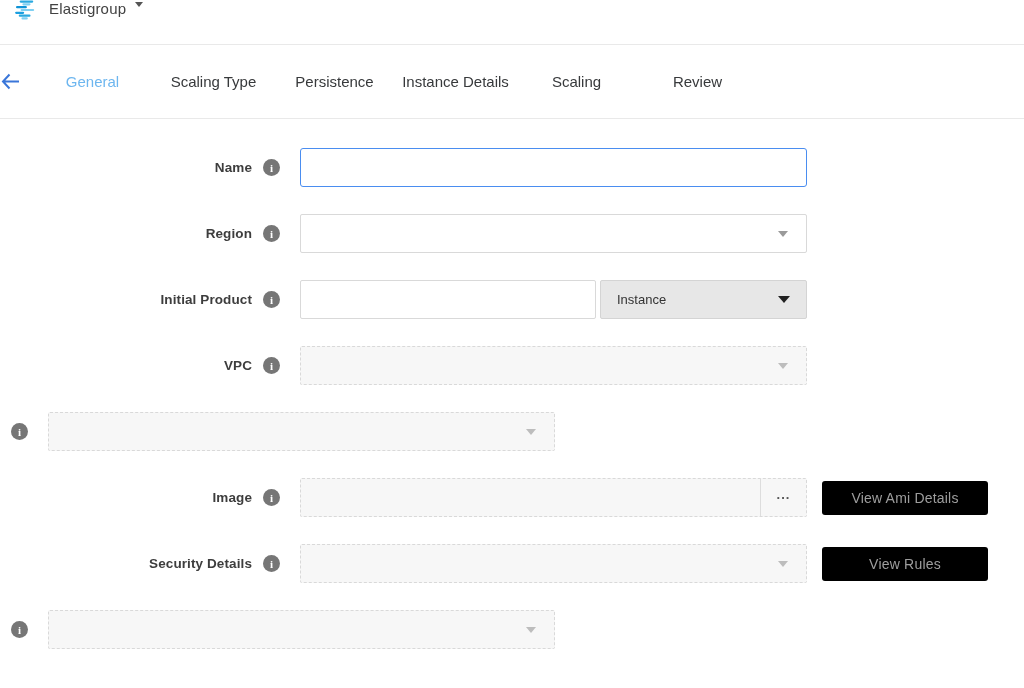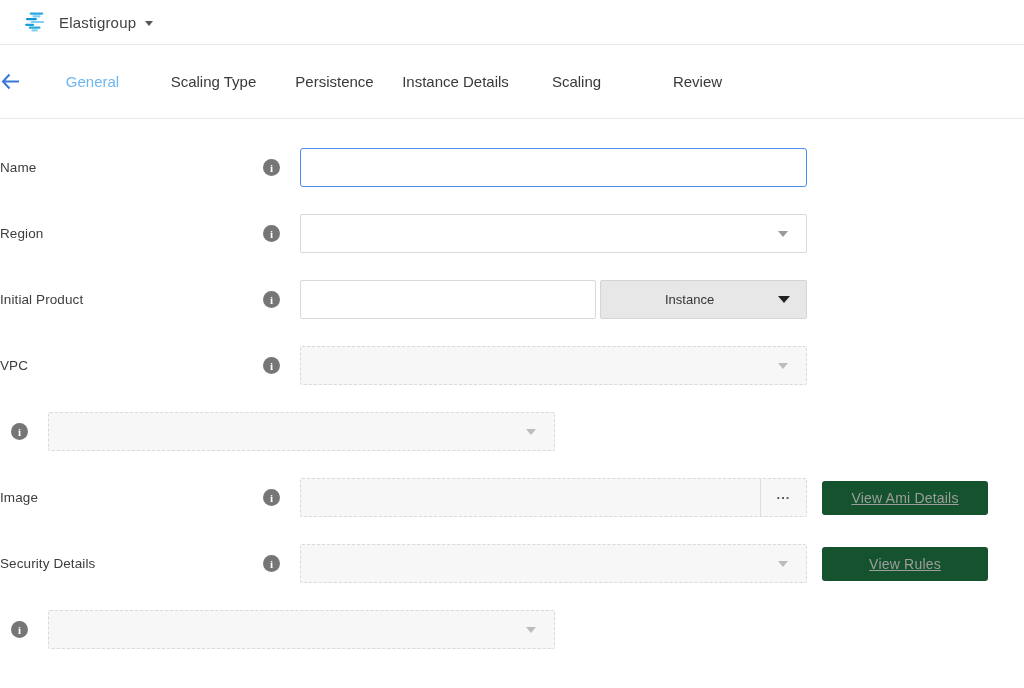--- a/index.html
+++ b/index.html
@@ -1,40 +1,40 @@
 <!DOCTYPE html>
 <html><head>
 <meta charset="utf-8">
 <style>
   * { margin:0; padding:0; box-sizing:border-box; }
   html,body { width:1024px; height:688px; background:#fff; overflow:hidden;
     font-family:"Liberation Sans", sans-serif; }
 
   
-  .app-header { height:45px; display:flex; align-items:center; padding-left:24px;
+  .app-header { height:45px; display:flex; padding-left:14px;
     border-bottom:1px solid #e9e9e9; cursor:pointer; }
   .logo { width:24px; height:20px; margin-right:11px; flex:none; }
   .app-name { font-size:15px; color:#424242; letter-spacing:.2px; }
   .hdr-caret { width:0; height:0; margin-left:9px; margin-top:2px;
     border-left:4.5px solid transparent; border-right:4.5px solid transparent;
     border-top:5px solid #555; }
 
   
   .tab-bar { height:74px; display:flex; align-items:center; 
     border-bottom:1px solid #e9e9e9; }
   .back-arrow { width:32px; flex:none; display:flex; align-items:center; cursor:pointer; }
   .tab { width:121px; flex:none; text-align:center; font-size:15px; color:#37393b;
     cursor:pointer; white-space:nowrap; }
   .tab.active { color:#6db6ef; }
 
   
   .form { padding-top:29px; }
   .form-row { display:flex; align-items:center; height:39px; margin-bottom:27px; }
-  .label-cell { width:252px; flex:none; text-align:left; font-size:13.5px;
-    font-weight:normal; color:#3d3d3d; letter-spacing:.1px; }
+  .label-cell { width:252px; flex:none; text-align:right; font-size:13.5px;
+    font-weight:bold; color:#3d3d3d; letter-spacing:.1px; }
   .info { width:17px; height:17px; flex:none; margin-left:11px; border-radius:50%;
     background:#767676; color:#fff; font-size:11px; font-weight:bold;
     font-family:"Liberation Serif", serif; display:flex; align-items:center;
     justify-content:center; cursor:pointer; }
   .control { margin-left:20px; width:507px; flex:none; height:100%; display:flex; }
 
   .text-input { width:100%; height:100%; border:1.5px solid #4a8df0; border-radius:3px;
     padding:0 10px; font-size:14px; color:#333; outline:none; background:#fff; }
 
   .dropdown { width:100%; height:100%; border:1px solid #d9d9d9; border-radius:2px;
@@ -44,37 +44,37 @@
     border-right:5px solid transparent; border-top:6px solid #9a9a9a; }
   .dropdown.disabled { border:1px dashed #d9d9d9; background:#f7f7f7; cursor:default; }
   .dropdown.disabled .caret { border-top-color:#bdbdbd; }
 
   
   .cap-input { width:296px; height:100%; border:1px solid #d9d9d9; border-radius:2px;
     padding:0 10px; font-size:14px; color:#333; outline:none; background:#fff; }
   .unit-select { width:207px; height:100%; margin-left:4px; background:#e7e7e7;
     border:1px solid #d4d4d4; border-radius:2px; display:flex; align-items:center;
     padding:0 16px; cursor:pointer; }
-  .unit-label { flex:1; font-size:13px; color:#333;margin-left:48px; }
+  .unit-label { flex:1; font-size:13px; color:#333; }
   .unit-select .caret { border-left-width:6px; border-right-width:6px;
     border-top:7px solid #222; }
 
   
   .image-field { width:100%; height:100%; border:1px dashed #d9d9d9; border-radius:2px;
     background:#f7f7f7; display:flex; }
   .image-value { flex:1; }
   .browse { width:46px; flex:none; border-left:1px solid #ddd; display:flex;
     align-items:center; justify-content:center; font-size:13px; font-weight:bold;
     color:#555; letter-spacing:1px; padding-bottom:6px; }
 
   
   .side-btn { margin-left:15px; width:166px; height:34px; flex:none; border:none;
-    background:#14532d; border-radius:3px; color:#9e9e9e; font-size:14px;
+    background:#000000; border-radius:3px; color:#9e9e9e; font-size:14px;
     font-family:"Liberation Sans", sans-serif; display:flex; align-items:center;
-    justify-content:center; letter-spacing:.2px;text-decoration:underline; }
+    justify-content:center; letter-spacing:.2px; }
 </style>
 </head>
 <body>
 
 <header class="app-header">
   <svg class="logo" viewBox="0 0 24 22">
     <rect x="5" y="0.5" width="15" height="2.4" rx="1.2" fill="#2aa9e0"></rect>
     <rect x="8" y="3.6" width="9" height="2.4" rx="1.2" fill="#7fd0f2"></rect>
     <rect x="1" y="6.7" width="12" height="2.4" rx="1.2" fill="#0f93d6"></rect>
     <rect x="6" y="9.8" width="15" height="2.4" rx="1.2" fill="#7fd0f2"></rect>

